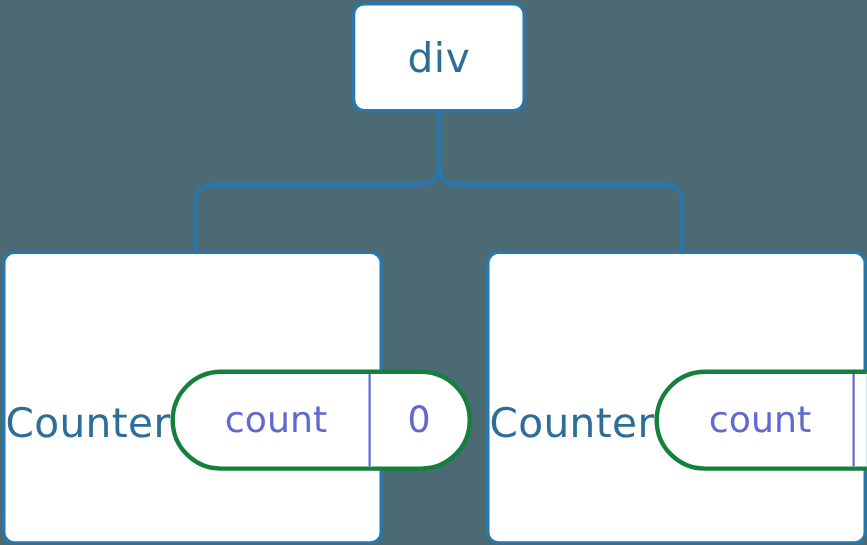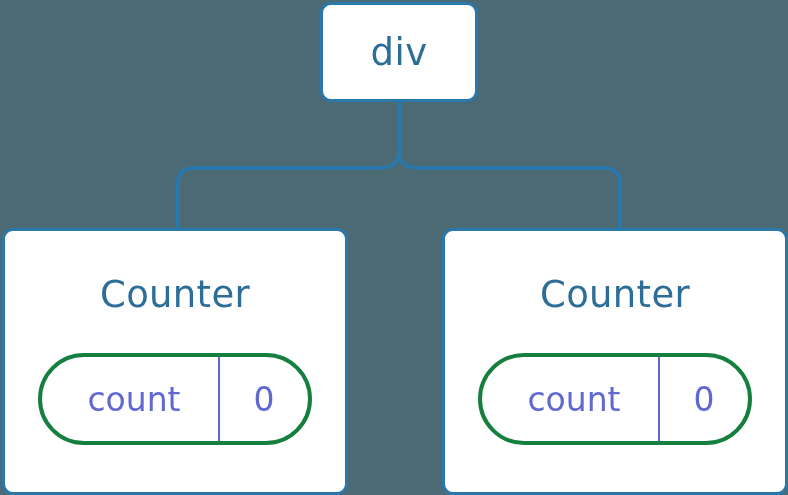--- a/index.html
+++ b/index.html
@@ -55,22 +55,23 @@
     line-height: 1;
   }
 
   .node-child {
     top: 228px;
     width: 346px;
     height: 267px;
     border-bottom-left-radius: 11px;
     border-bottom-right-radius: 11px;
     display: flex;
-    flex-direction: column;
+    flex-direction: row;
     align-items: center;
+    justify-content: space-between;
   }
   .node-child.left  { left: 2px; }
   .node-child.right { left: 442px; }
 
   .child-title {
     margin-top: 45px;
     font-size: 37px;
     color: #2d6e99;
     letter-spacing: 0.3px;
     line-height: 1;

